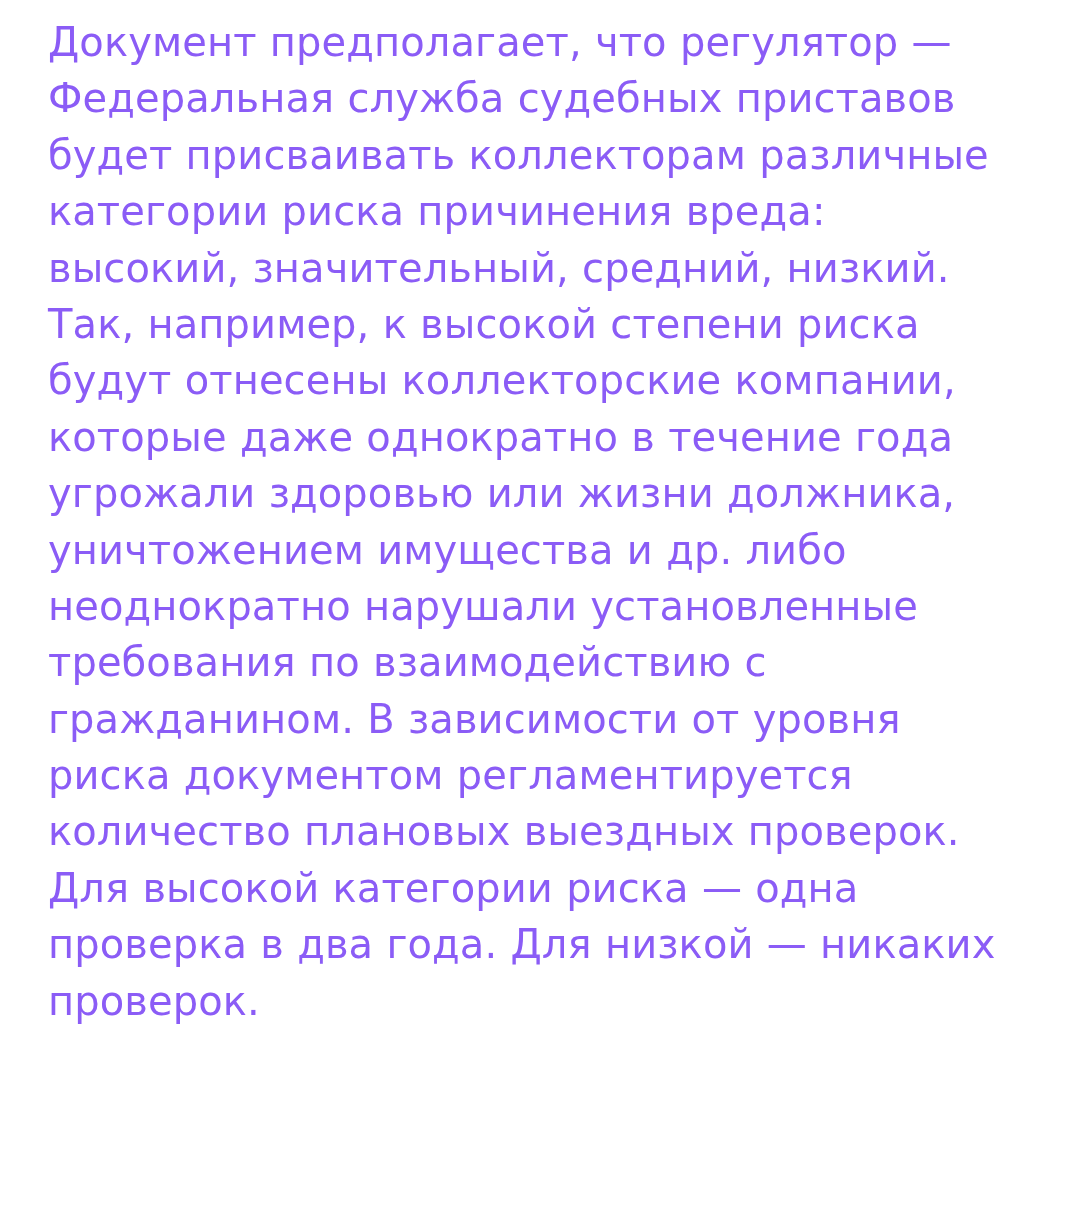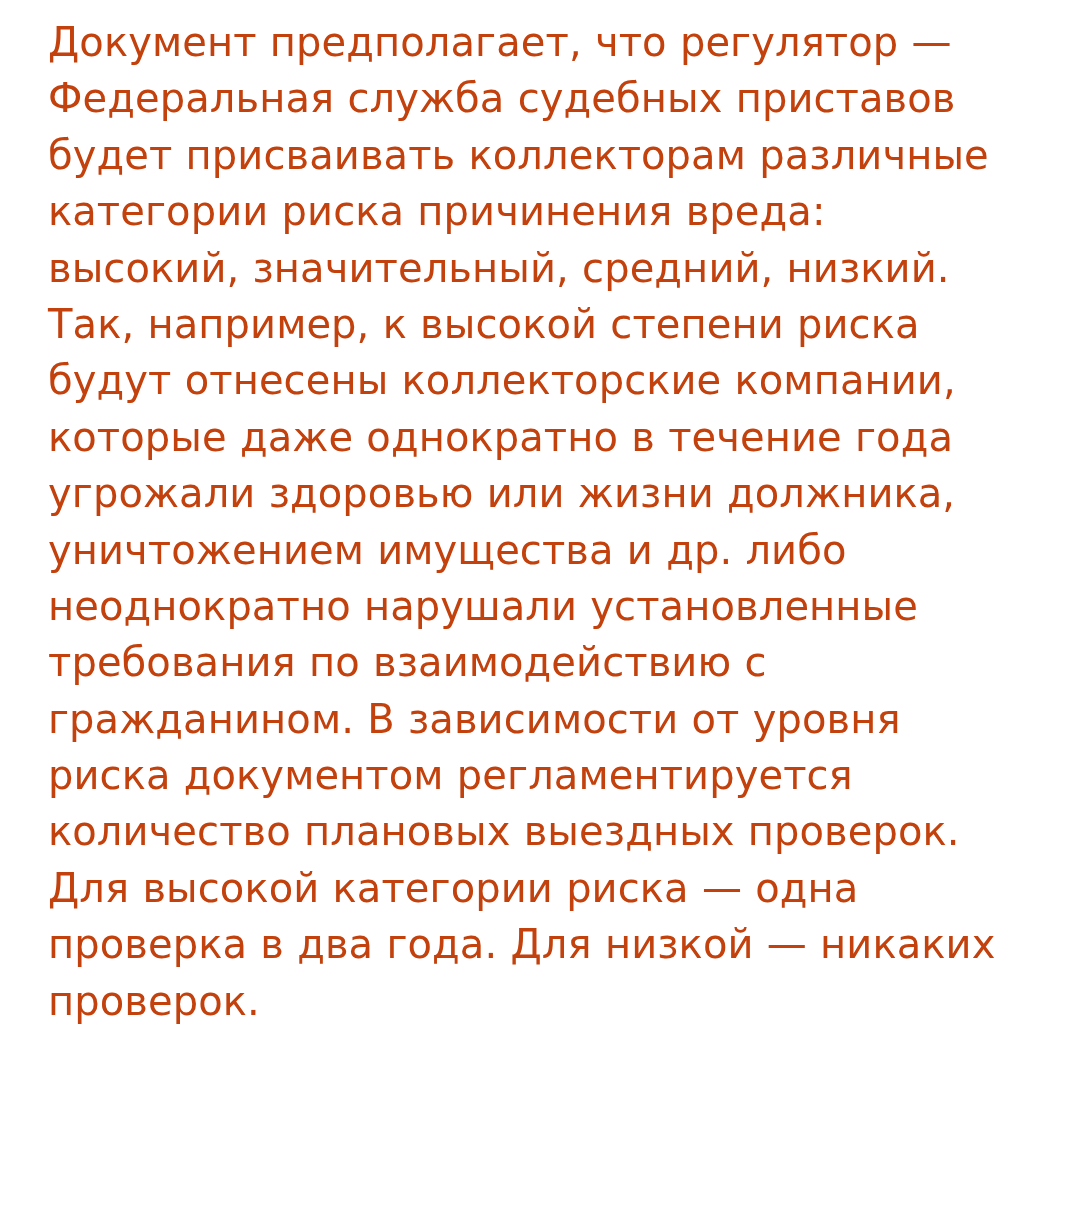--- a/index.html
+++ b/index.html
@@ -19,21 +19,21 @@
     width: 1080px;
     height: 1220px;
     padding: 14px 60px 0 48px;
     background: #ffffff;
   }
   .article-body {
     font-size: 40px;
     line-height: 1.41;
     font-weight: 400;
     letter-spacing: 0.1px;
-    color: #c2410c;
+    color: #8b5cf6;
     text-align: left;
     word-spacing: 0.4px;
   }
   .article-body p {
     margin: 0;
   }
 </style>
 </head>
 <body>
 

